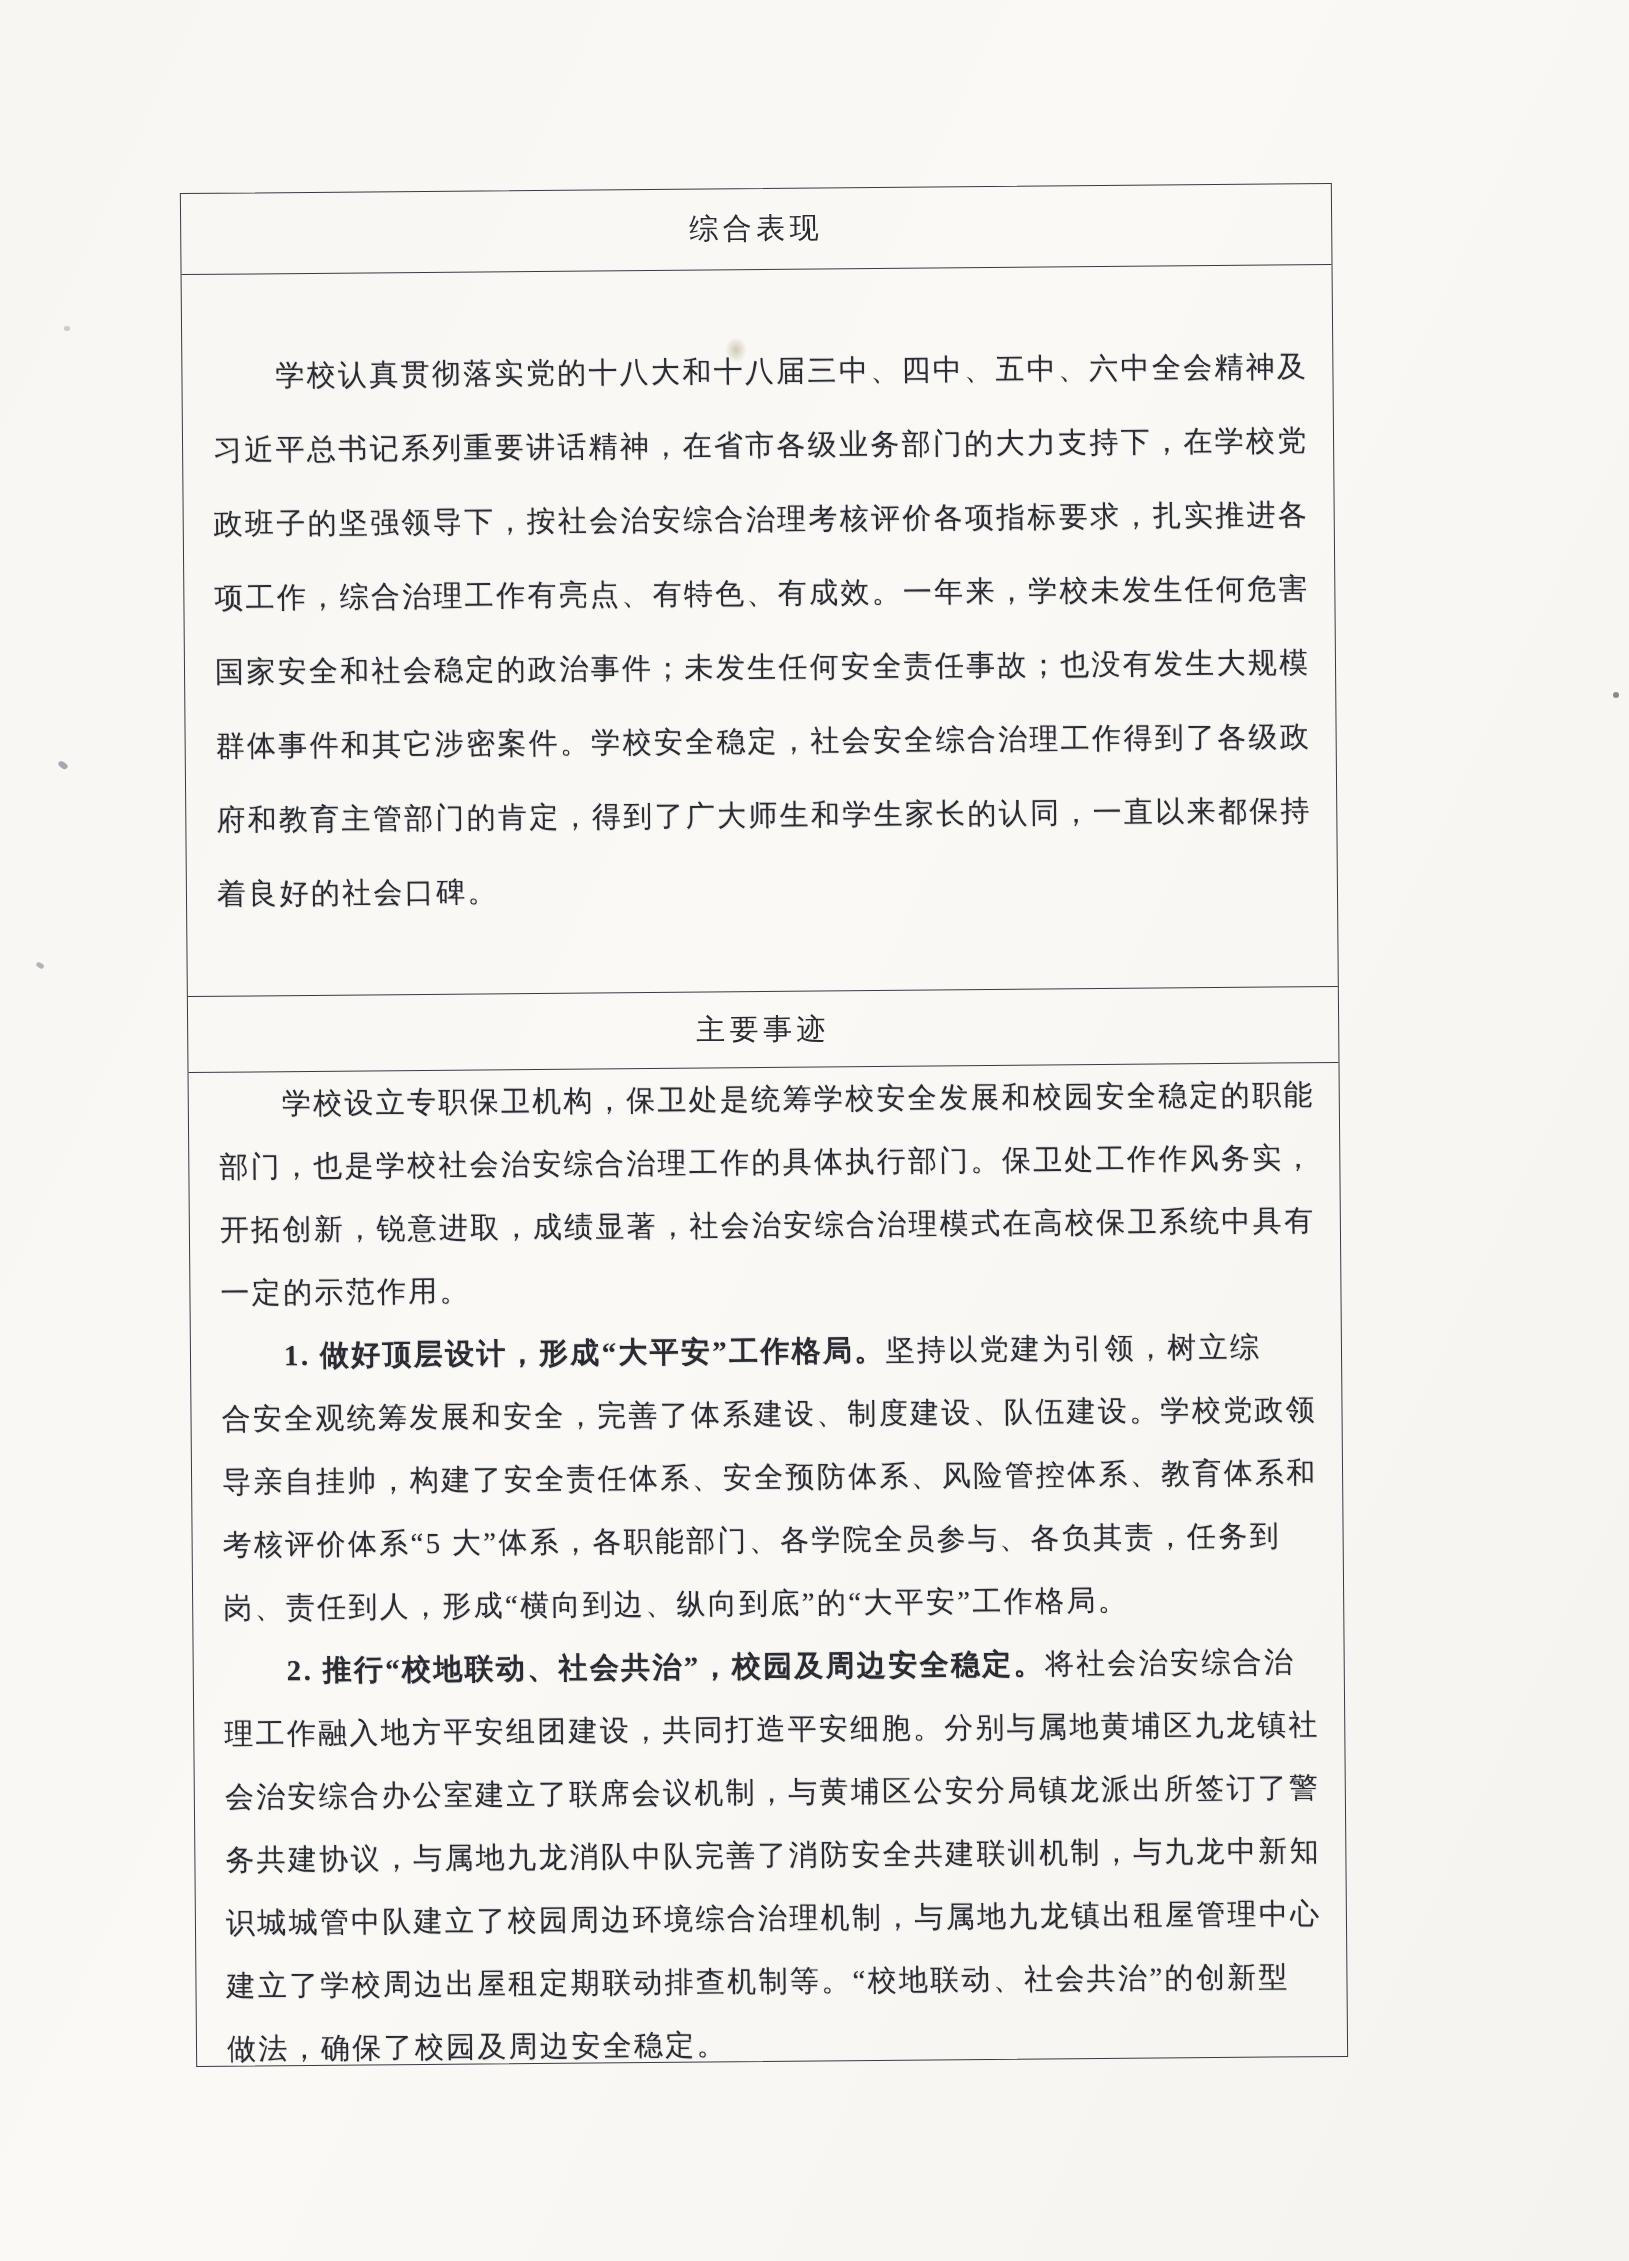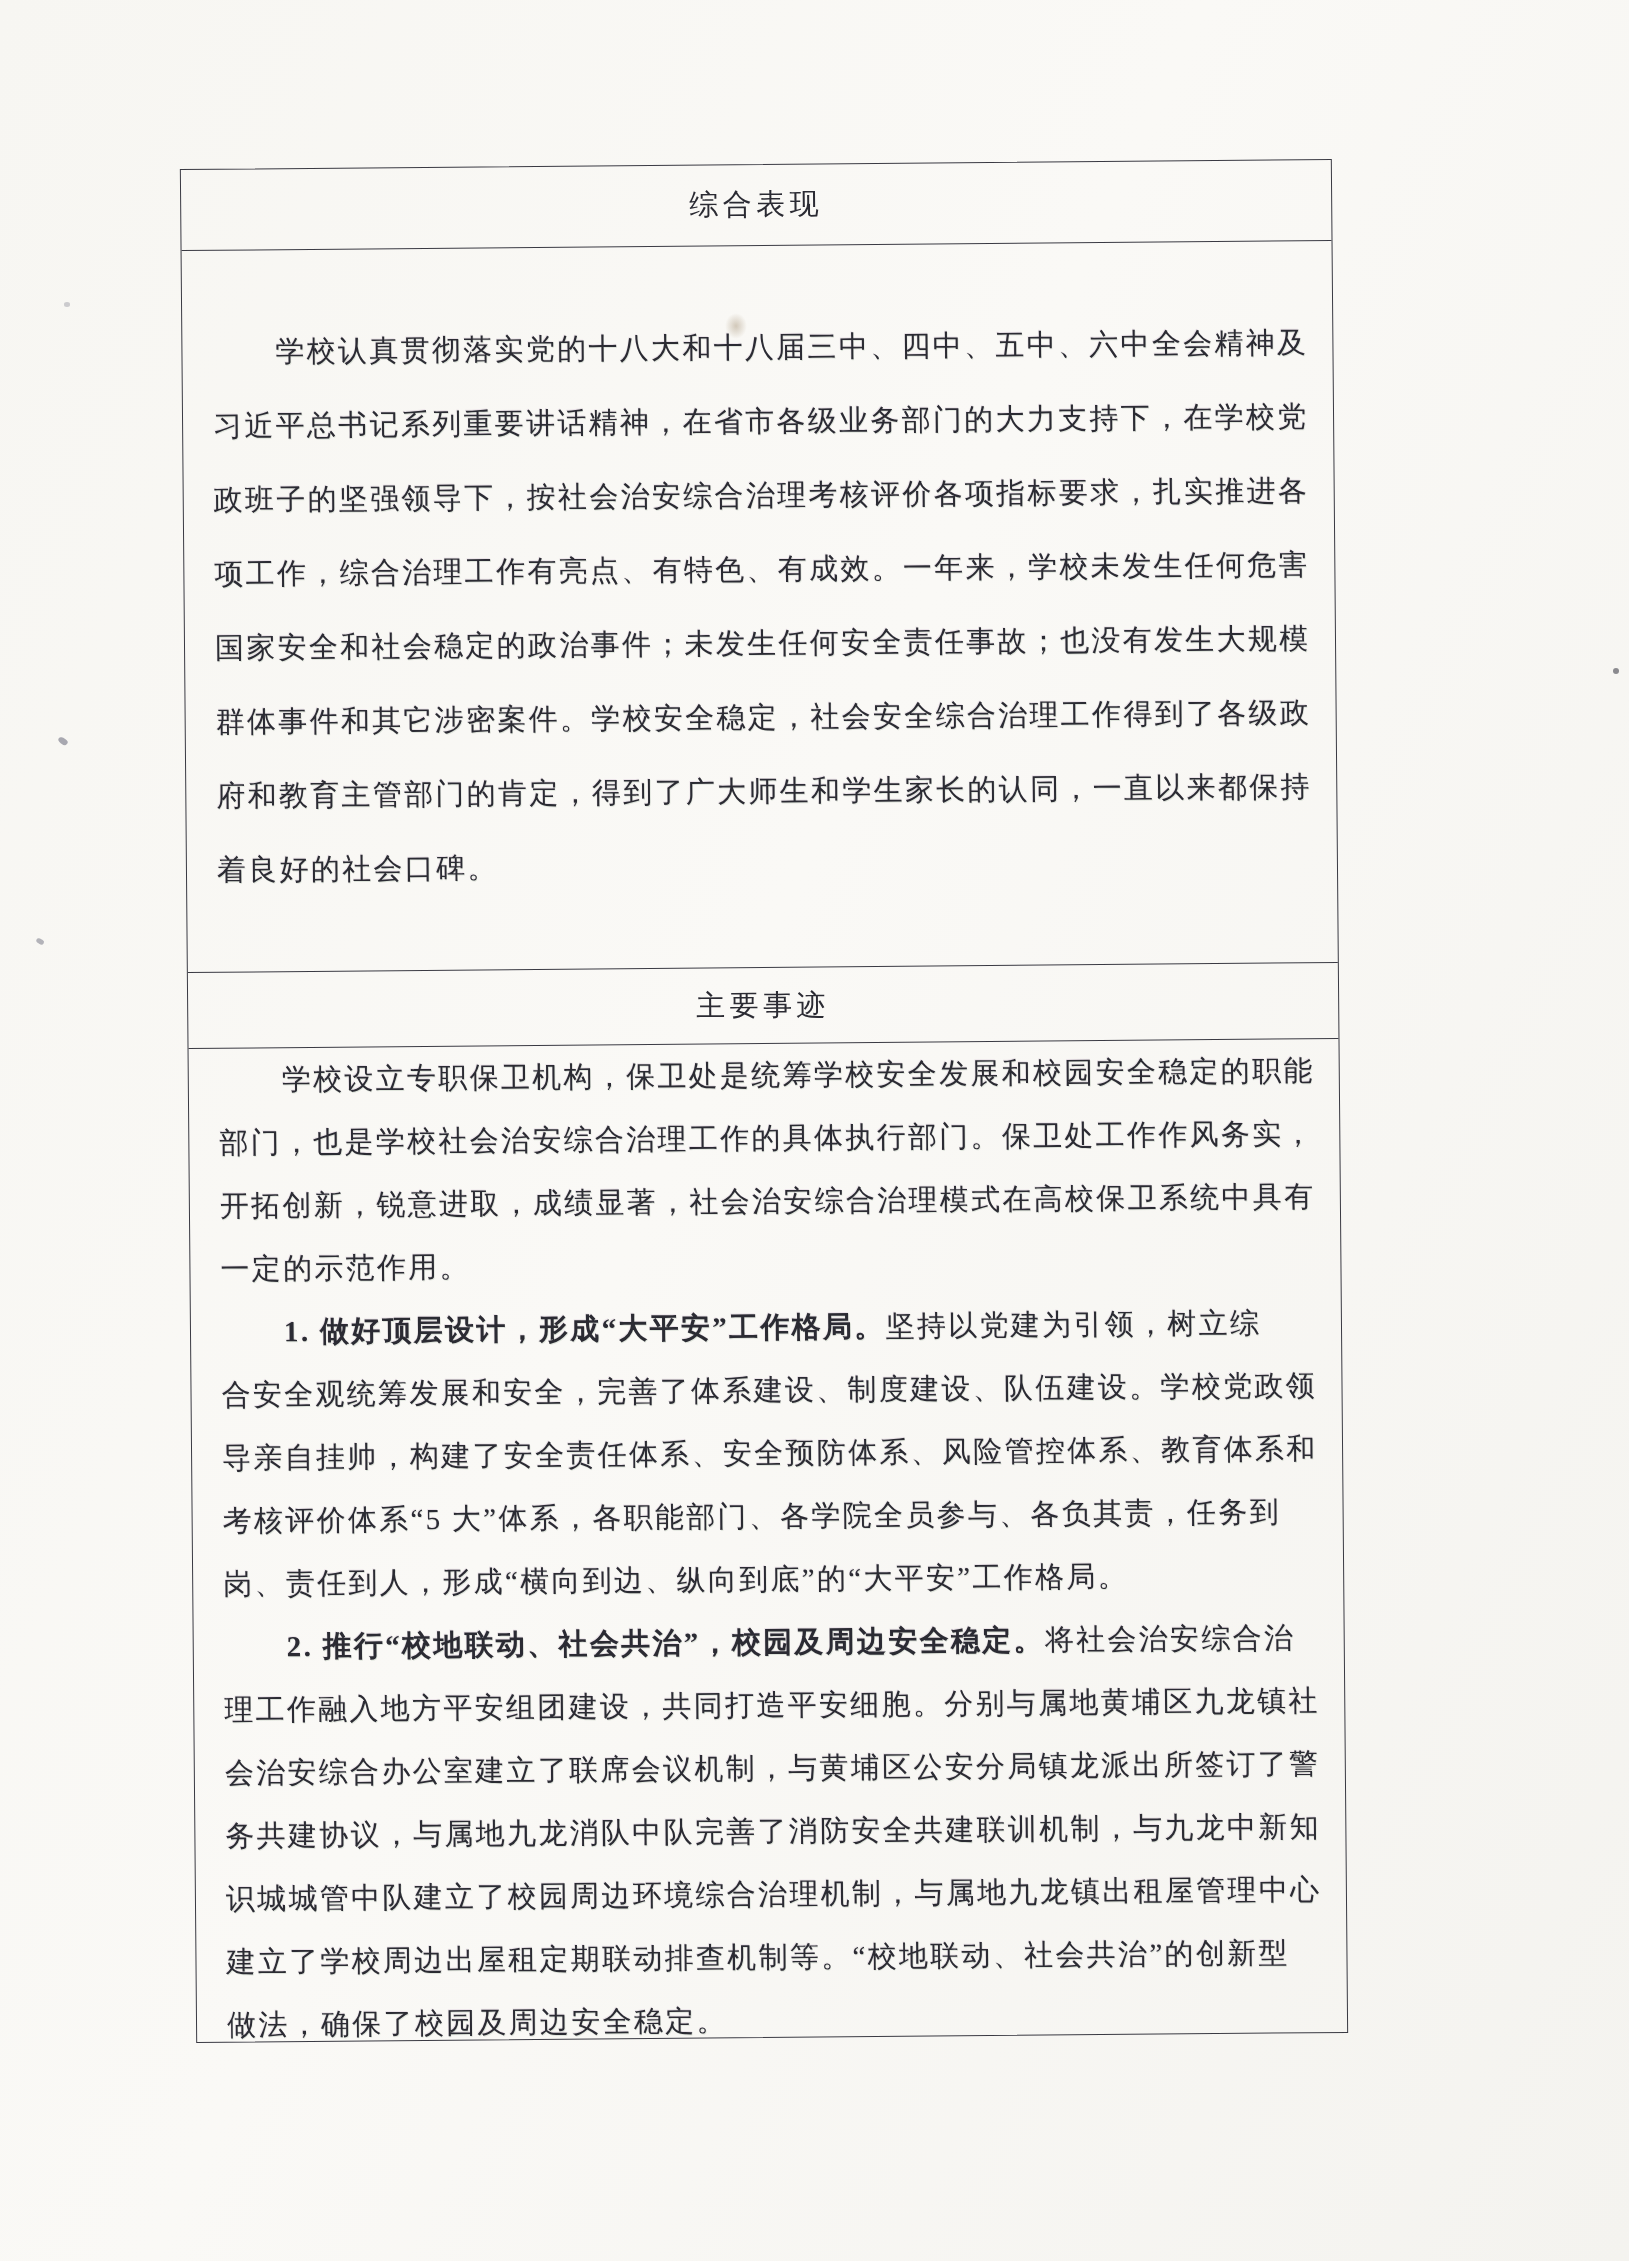--- a/index.html
+++ b/index.html
@@ -4,21 +4,21 @@
 <style>
   html,body{margin:0;padding:0;}
   body{
     width:1630px;height:2261px;
     position:relative;
     background:linear-gradient(115deg,#f7f6f2 0%,#faf9f6 45%,#f4f3ef 100%);
     font-family:"Liberation Serif","DejaVu Serif",serif;
     color:#2b2b33;
     overflow:hidden;
   }
-  .page{position:absolute;inset:0;}
+  .page{position:absolute;inset:0;margin-top:24px;}
   
   .doc-table{
     position:absolute;left:188px;top:164px;
     width:1152px;height:1874px;
     border:1.3px solid #3a3a43;
     box-sizing:border-box;
     display:flex;flex-direction:column;
     transform:rotate(-0.5deg);
     transform-origin:50% 50%;
     background:transparent;

